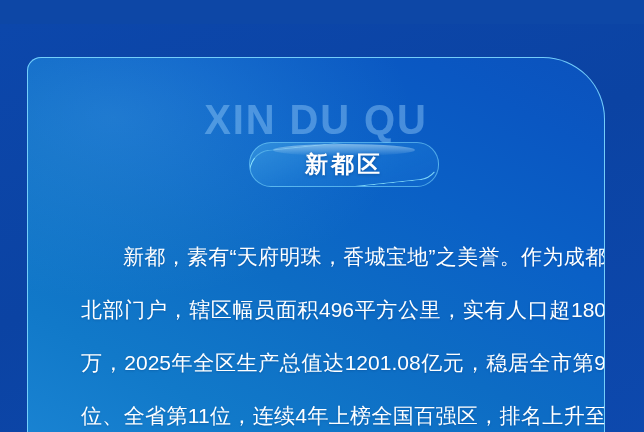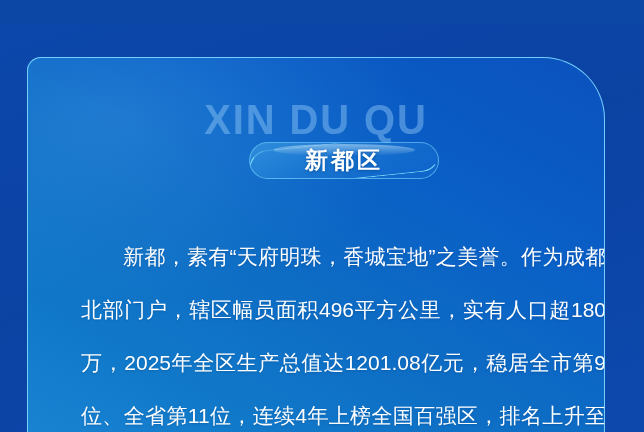--- a/index.html
+++ b/index.html
@@ -96,21 +96,21 @@
     transform: scaleX(.93);
     user-select: none;
   }
 
   
   #badge {
     position: absolute;
     left: 222px;
     top: 85px;
     width: 190px;
-    height: 37px;
+    height: 45px;
     border-radius: 22px;
     box-sizing: border-box;
     background:
       linear-gradient(160deg,
         rgba(80,180,240,.46) 0%,
         rgba(40,140,225,.34) 50%,
         rgba(25,115,215,.26) 100%);
     border: 1.4px solid rgba(130, 220, 255, .55);
     display: flex;
     align-items: center;

